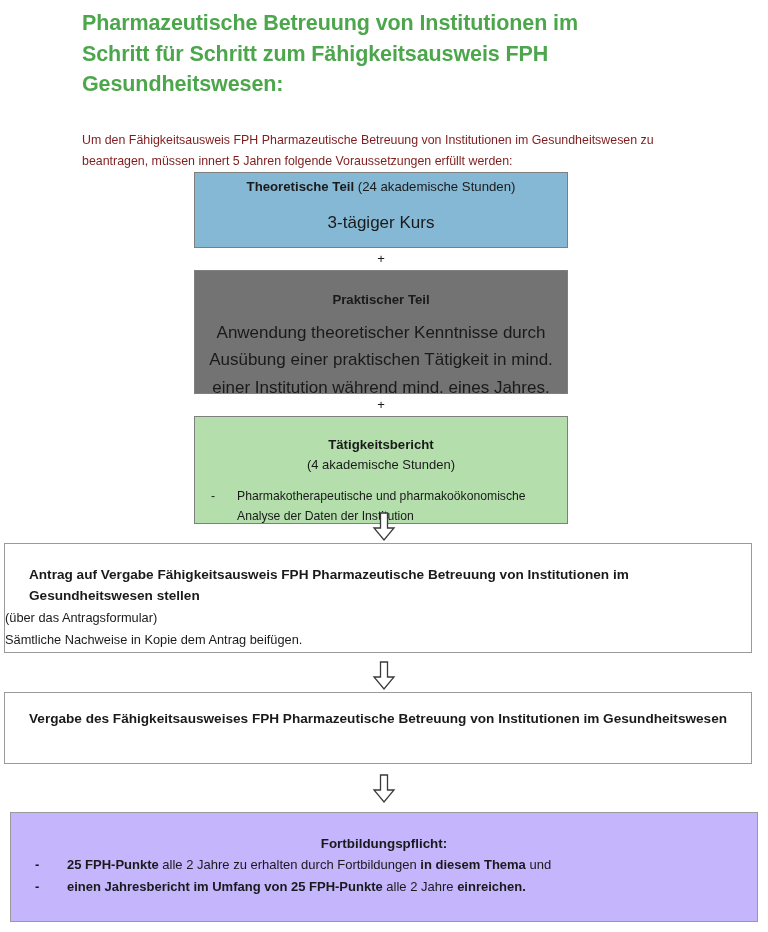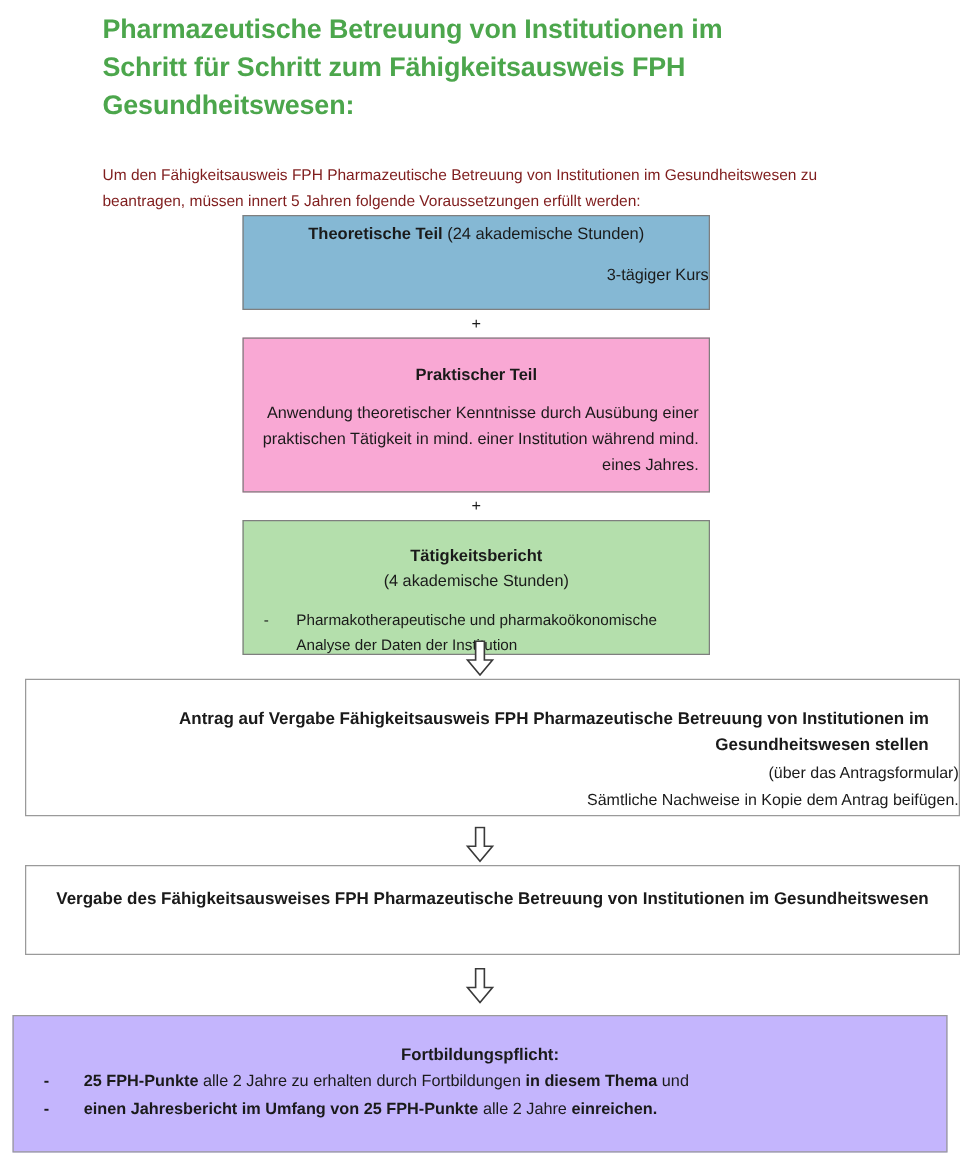--- a/index.html
+++ b/index.html
@@ -60,34 +60,33 @@
     border: 1px solid #7f7f7f;
     text-align: center;
     color: #1a1a1a;
   }
   .cbox .hd {
     font-size: 13.2px;
     line-height: 1.5;
   }
   .cbox .hd b { font-weight: bold; }
   .cbox .sub {
-    font-size: 13px;
+    font-size: 17px;
     line-height: 1.55;
-    text-align: right;
   }
 
   .box-theory {
     background: #85B8D4;
     height: 76px;
     padding-top: 4px;
   }
   .box-theory .sub { margin-top: 13px; }
 
   .box-practice {
-    background: #f9a8d4;
+    background: #737373;
     height: 124px;
     padding-top: 19px;
   }
   .box-practice .sub {
     margin-top: 9px;
     padding: 0 8px;
     line-height: 1.62;
   }
 
   .box-report {
@@ -133,26 +132,26 @@
     left: 0;
     width: 768px;
     text-align: center;
     pointer-events: none;
   }
   .arrow svg { display: inline-block; }
 
   
   .wbox {
     position: absolute;
-    left: 20px;
+    left: 4px;
     width: 748px;
     box-sizing: border-box;
     border: 1px solid #9a9a9a;
     background: #ffffff;
-    text-align: right;
+    text-align: left;
     color: #1a1a1a;
   }
   .wbox .hd {
     font-size: 13.6px;
     font-weight: bold;
     line-height: 1.52;
     padding: 0 24px;
   }
   .wbox .sub {
     font-size: 12.8px;

